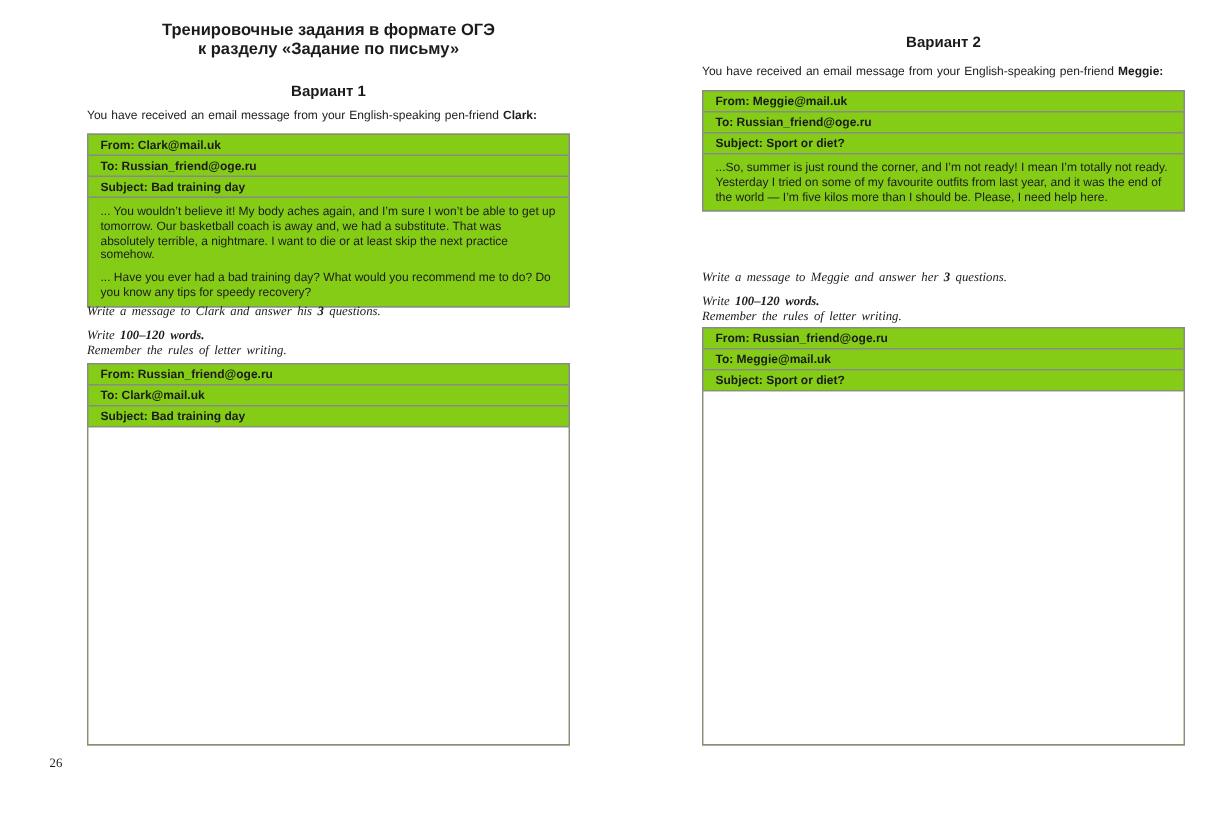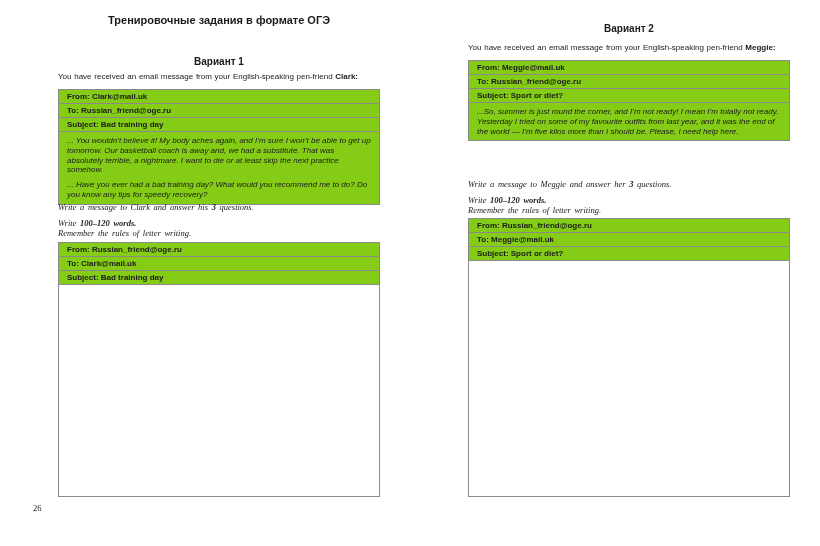--- a/index.html
+++ b/index.html
@@ -19,41 +19,42 @@
 
   .intro { font-size:8px; line-height:10px; word-spacing:0.5px; }
   .intro b { font-weight:bold; }
 
   .email-box { border:1px solid #8a8a8a; background:#84cc16; }
   .m-row {
     font-size:8px; font-weight:bold; line-height:9px;
     padding:2px 8px; border-bottom:1px solid #8a8a8a;
     white-space:nowrap; overflow:hidden;
   }
-  .email-body { padding:4px 8px 4px 8px; font-style:italic; font-size:8px; line-height:9.8px; }
+  .email-body { padding:4px 8px 4px 8px; font-size:8px; line-height:9.8px; }
   .email-body p { margin:0; }
   .email-body p + p { margin-top:5px; }
 
   .serif { font-family:"Liberation Serif", serif; font-size:8.5px; line-height:10px; word-spacing:1.5px;font-style:italic; }
   .serif b { font-weight:bold; }
 
   .reply-space { background:#ffffff; }
 
   .pagenum {
     position:absolute; left:33px; top:503px;
     font-family:"Liberation Serif", serif; font-size:8.5px;
   }
 </style>
 </head>
 <body>
 
 <div class="col col-left">
 
   <div class="abs book-title" style="top:14px;">
     <div>Тренировочные задания в формате ОГЭ</div>
+    <div>к разделу «Задание по письму»</div>
   </div>
 
   <div class="abs variant-title" style="top:56px;">Вариант 1</div>
 
   <div class="abs intro" style="top:72px;"><span>You have received an email message from your English-speaking pen-friend </span><b>Clark:</b></div>
 
   <div class="abs email-box" style="top:89px;">
     <div class="m-row">From: Clark@mail.uk</div>
     <div class="m-row">To: Russian_friend@oge.ru</div>
     <div class="m-row">Subject: Bad training day</div>

